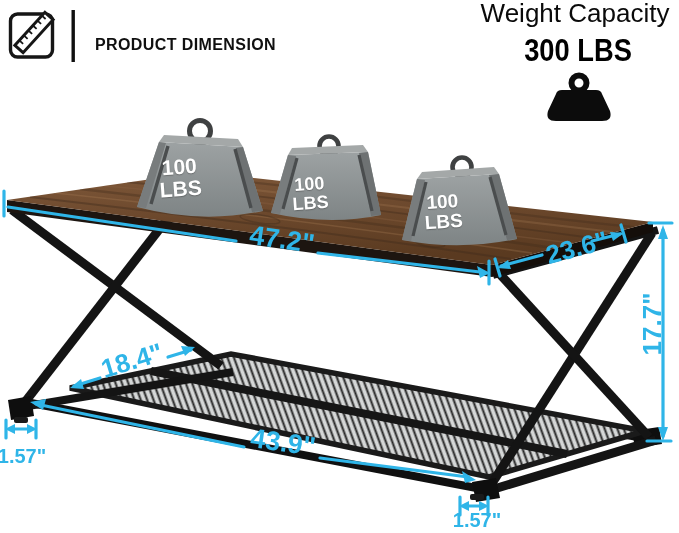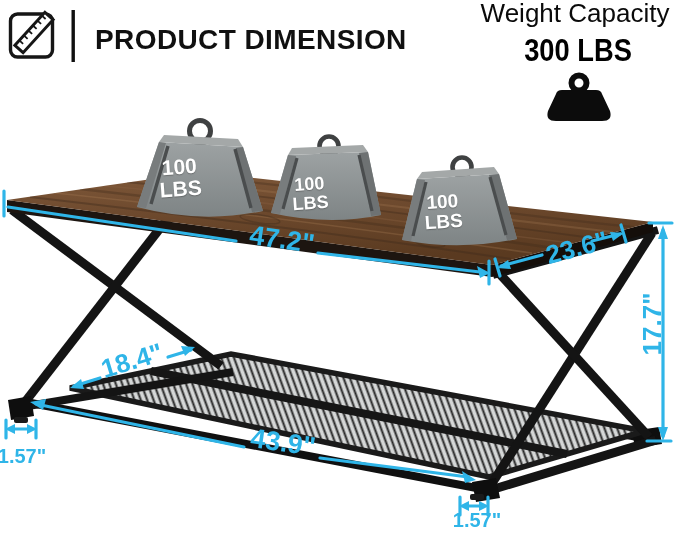--- a/index.html
+++ b/index.html
@@ -1,20 +1,20 @@
 <!DOCTYPE html>
 <html><head>
 <meta charset="utf-8">
 <style>
   html,body{margin:0;padding:0;background:#fff;}
   .stage{position:relative;width:679px;height:533px;background:#ffffff;overflow:hidden;
          font-family:"Liberation Sans",sans-serif;}
   .stage svg.scene{position:absolute;left:0;top:0;}
   .abs{position:absolute;white-space:nowrap;}
-  .page-title{left:95px;top:24px;font-size:28px;font-weight:700;letter-spacing:.4px;color:#101010;}
+  .page-title{left:95px;top:36px;font-size:16px;font-weight:700;letter-spacing:.4px;color:#101010;}
   .cap-label{left:575px;top:13px;transform:translate(-50%,-50%);font-size:26px;font-weight:500;color:#0a0a0a;}
   .cap-value{left:578px;top:51px;transform:translate(-50%,-50%) scaleX(.88);font-size:31px;font-weight:700;
              color:#000;letter-spacing:0px;}
   .wlabel{color:#ffffff;font-weight:700;text-align:center;transform:translate(-50%,-50%) rotate(-4deg);
           text-shadow:0 1px 1px rgba(40,40,40,.35);}
   .w1{left:180px;top:178px;font-size:21px;line-height:22px;}
   .w2{left:310px;top:194px;font-size:18px;line-height:19px;}
   .w3{left:443px;top:212px;font-size:19px;line-height:20px;}
   .dim{color:#2fb5e8;font-weight:700;}
   .d472{left:282px;top:240px;transform:translate(-50%,-50%) rotate(8deg);font-size:27px;}

